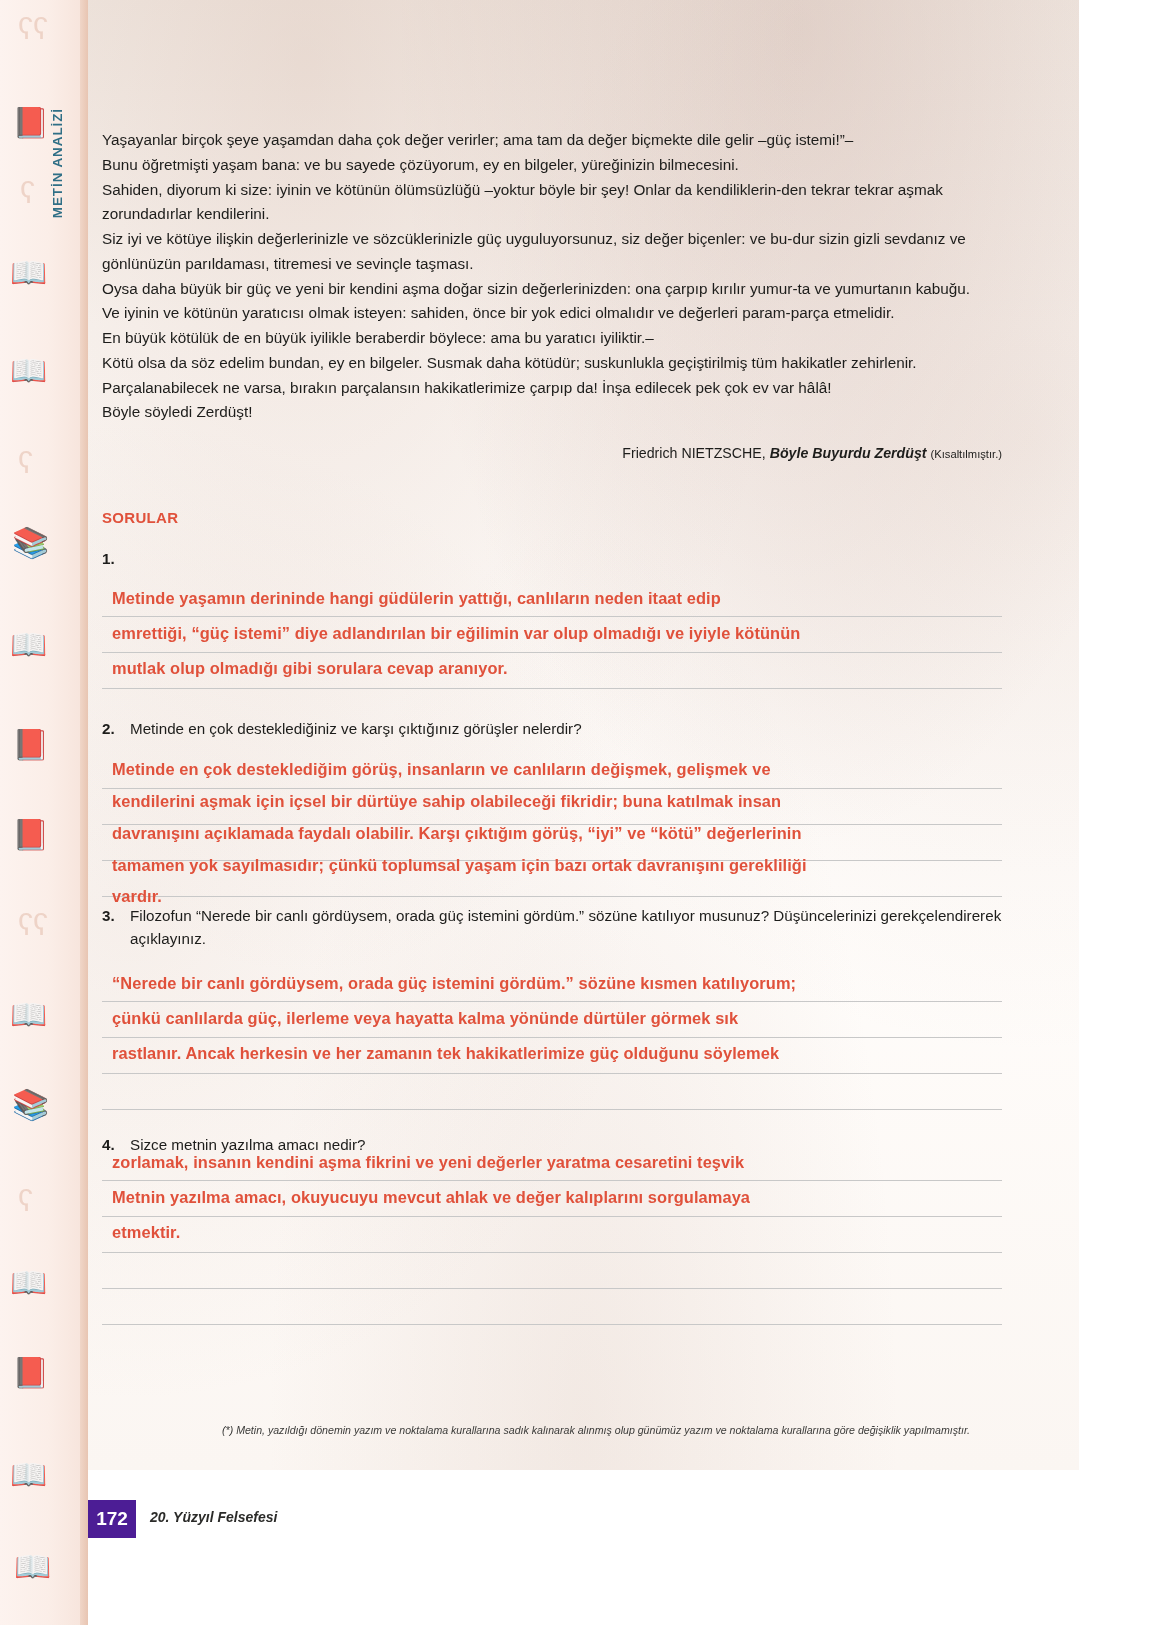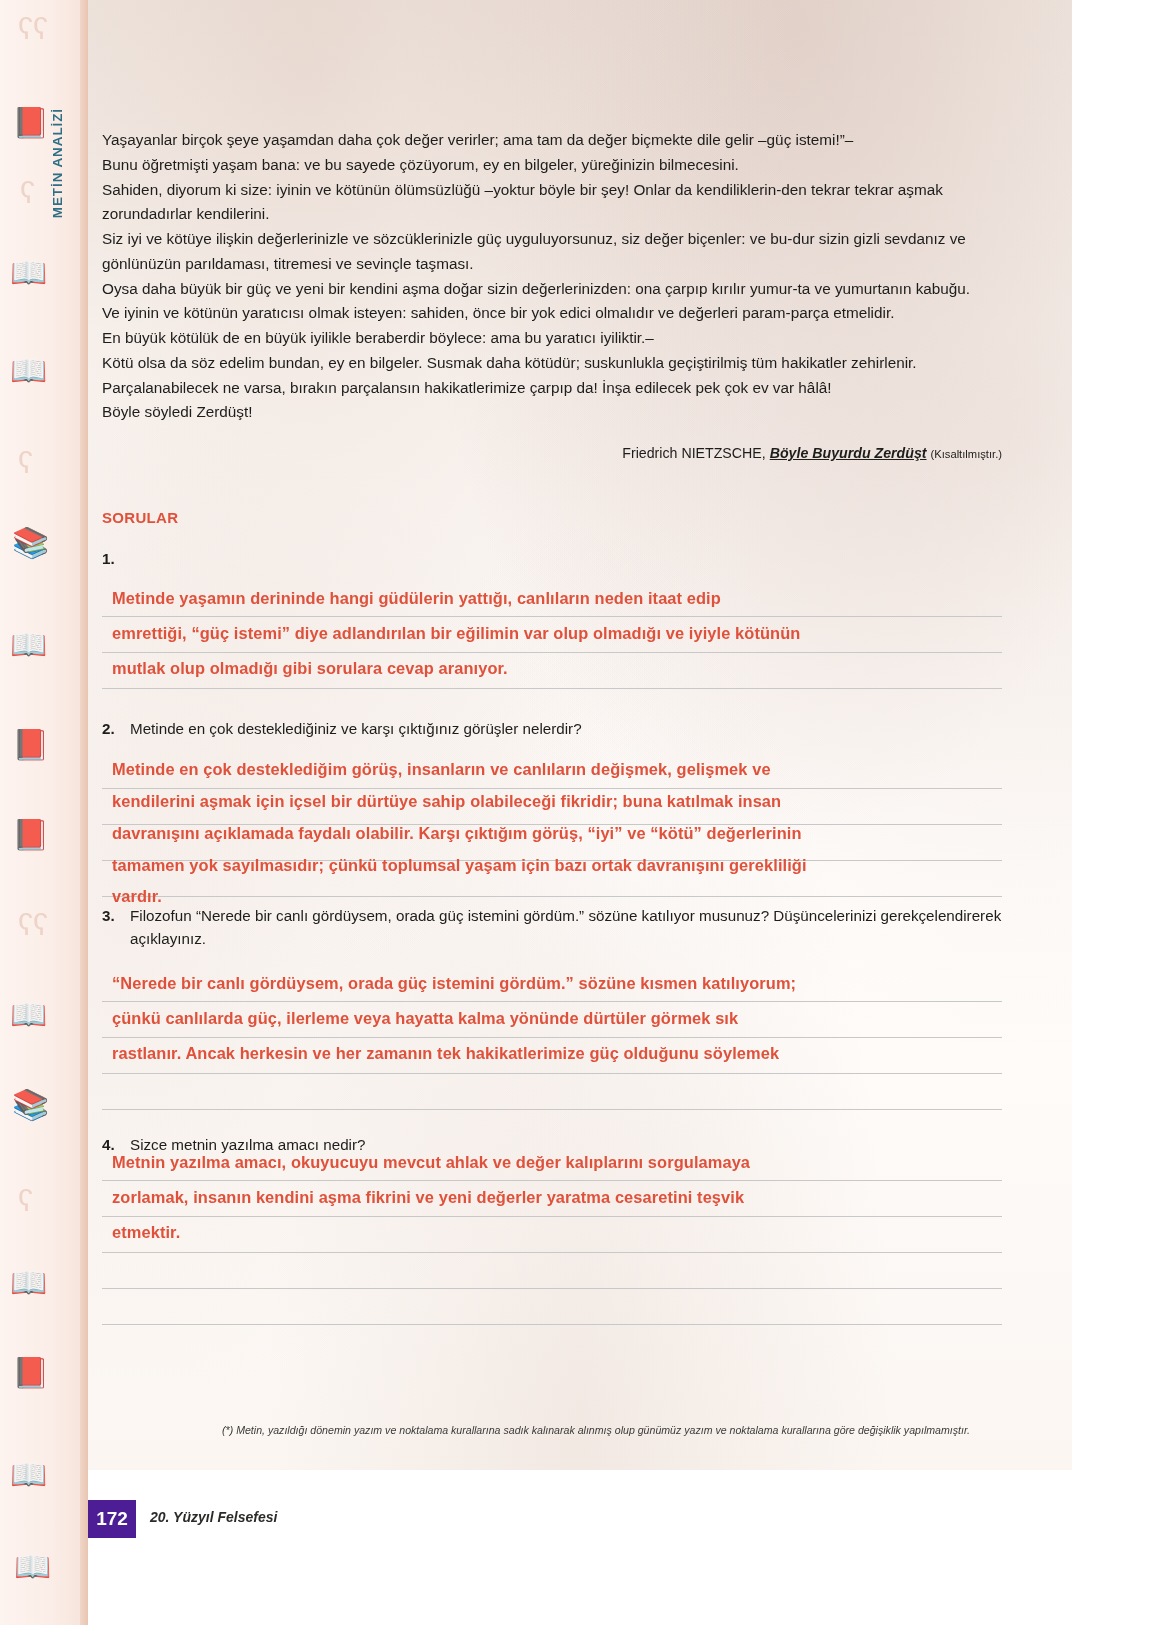--- a/index.html
+++ b/index.html
@@ -57,20 +57,21 @@
     left: 88px; top: 0;
     width: 984px;
     height: 1470px;
     background:
       radial-gradient(ellipse at 22% 4%, rgba(201,166,150,.28) 0%, rgba(201,166,150,0) 46%),
       radial-gradient(ellipse at 72% 2%, rgba(186,150,138,.30) 0%, rgba(186,150,138,0) 40%),
       radial-gradient(ellipse at 95% 30%, rgba(206,176,162,.22) 0%, rgba(206,176,162,0) 42%),
       radial-gradient(ellipse at 4% 62%, rgba(211,184,170,.20) 0%, rgba(211,184,170,0) 38%),
       radial-gradient(ellipse at 50% 97%, rgba(200,170,156,.18) 0%, rgba(200,170,156,0) 45%),
       linear-gradient(180deg, #f3ece6 0%, #fdfaf7 22%, #fffdfb 60%, #fbf6f2 100%);
+    padding-left: 7px;
   }
 
   #content {
     position: absolute;
     left: 14px;
     top: 128px;
     width: 900px;
   }
 
   .para {
@@ -80,21 +81,21 @@
     margin: 0;
     text-align: left;
   }
 
   #attribution {
     margin-top: 20px;
     text-align: right;
     font-size: 14.2px;
     color: #1d1d1b;
   }
-  #attribution .work { font-style: italic; font-weight: 600; text-decoration: underline; }
+  #attribution .work { font-style: italic; font-weight: 600; }
   #attribution .note { font-size: 11.2px; }
 
   #sorular-title {
     margin-top: 48px;
     font-size: 15px;
     font-weight: 700;
     letter-spacing: .3px;
     color: #e0513b;
   }
 
@@ -285,22 +286,22 @@
         <span class="q-text">Sizce metnin yazılma amacı nedir?</span>
       </div>
       <div class="answer" style="height:180px; margin-top:-12px;">
         <div class="rules">
           <div class="rule"></div>
             <div class="rule"></div>
             <div class="rule"></div>
             <div class="rule"></div>
             <div class="rule"></div>
         </div>
+        <div class="hand">zorlamak, insanın kendini aşma fikrini ve yeni değerler yaratma cesaretini teşvik</div>
         <div class="hand">Metnin yazılma amacı, okuyucuyu mevcut ahlak ve değer kalıplarını sorgulamaya</div>
-        <div class="hand">zorlamak, insanın kendini aşma fikrini ve yeni değerler yaratma cesaretini teşvik</div>
         <div class="hand">etmektir.</div>
       </div>
     </div>
 
   </div>
 
   <div id="footnote" style="left:8px; top:1424px; width:1000px;">(*) Metin, yazıldığı dönemin yazım ve noktalama kurallarına sadık kalınarak alınmış olup günümüz yazım ve noktalama kurallarına göre değişiklik yapılmamıştır.</div>
 </div>
 
 <div id="footer-badge">172</div>

